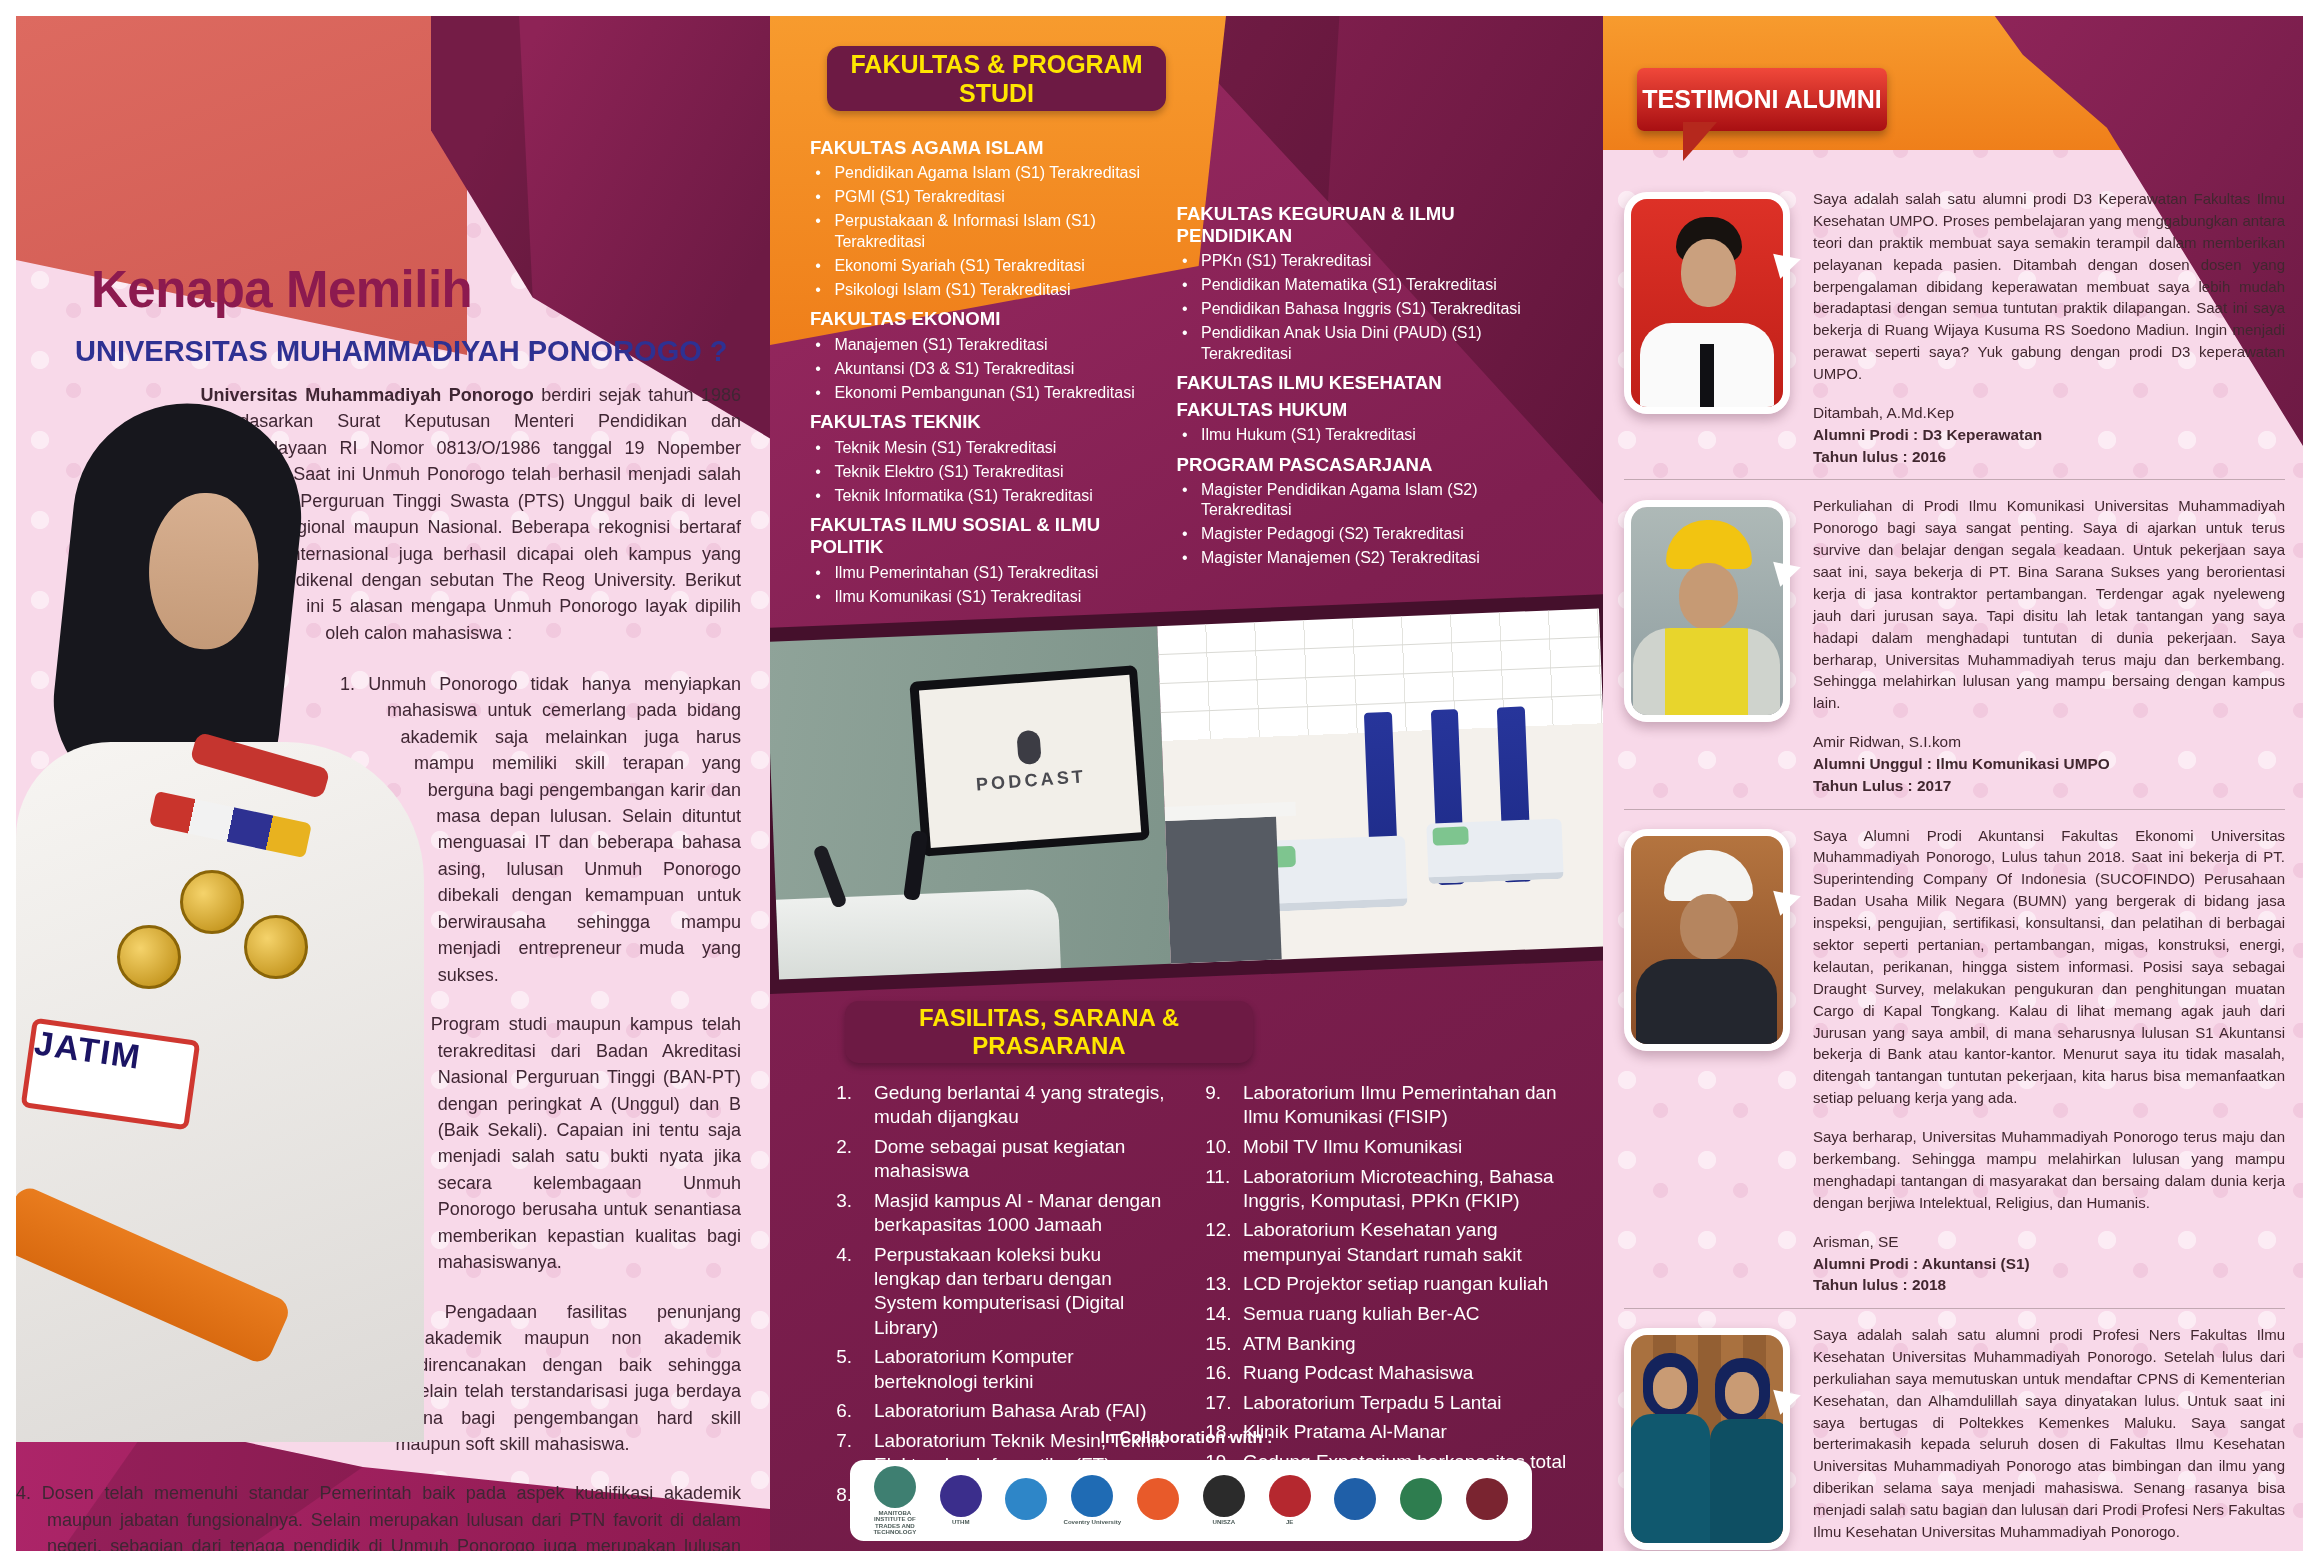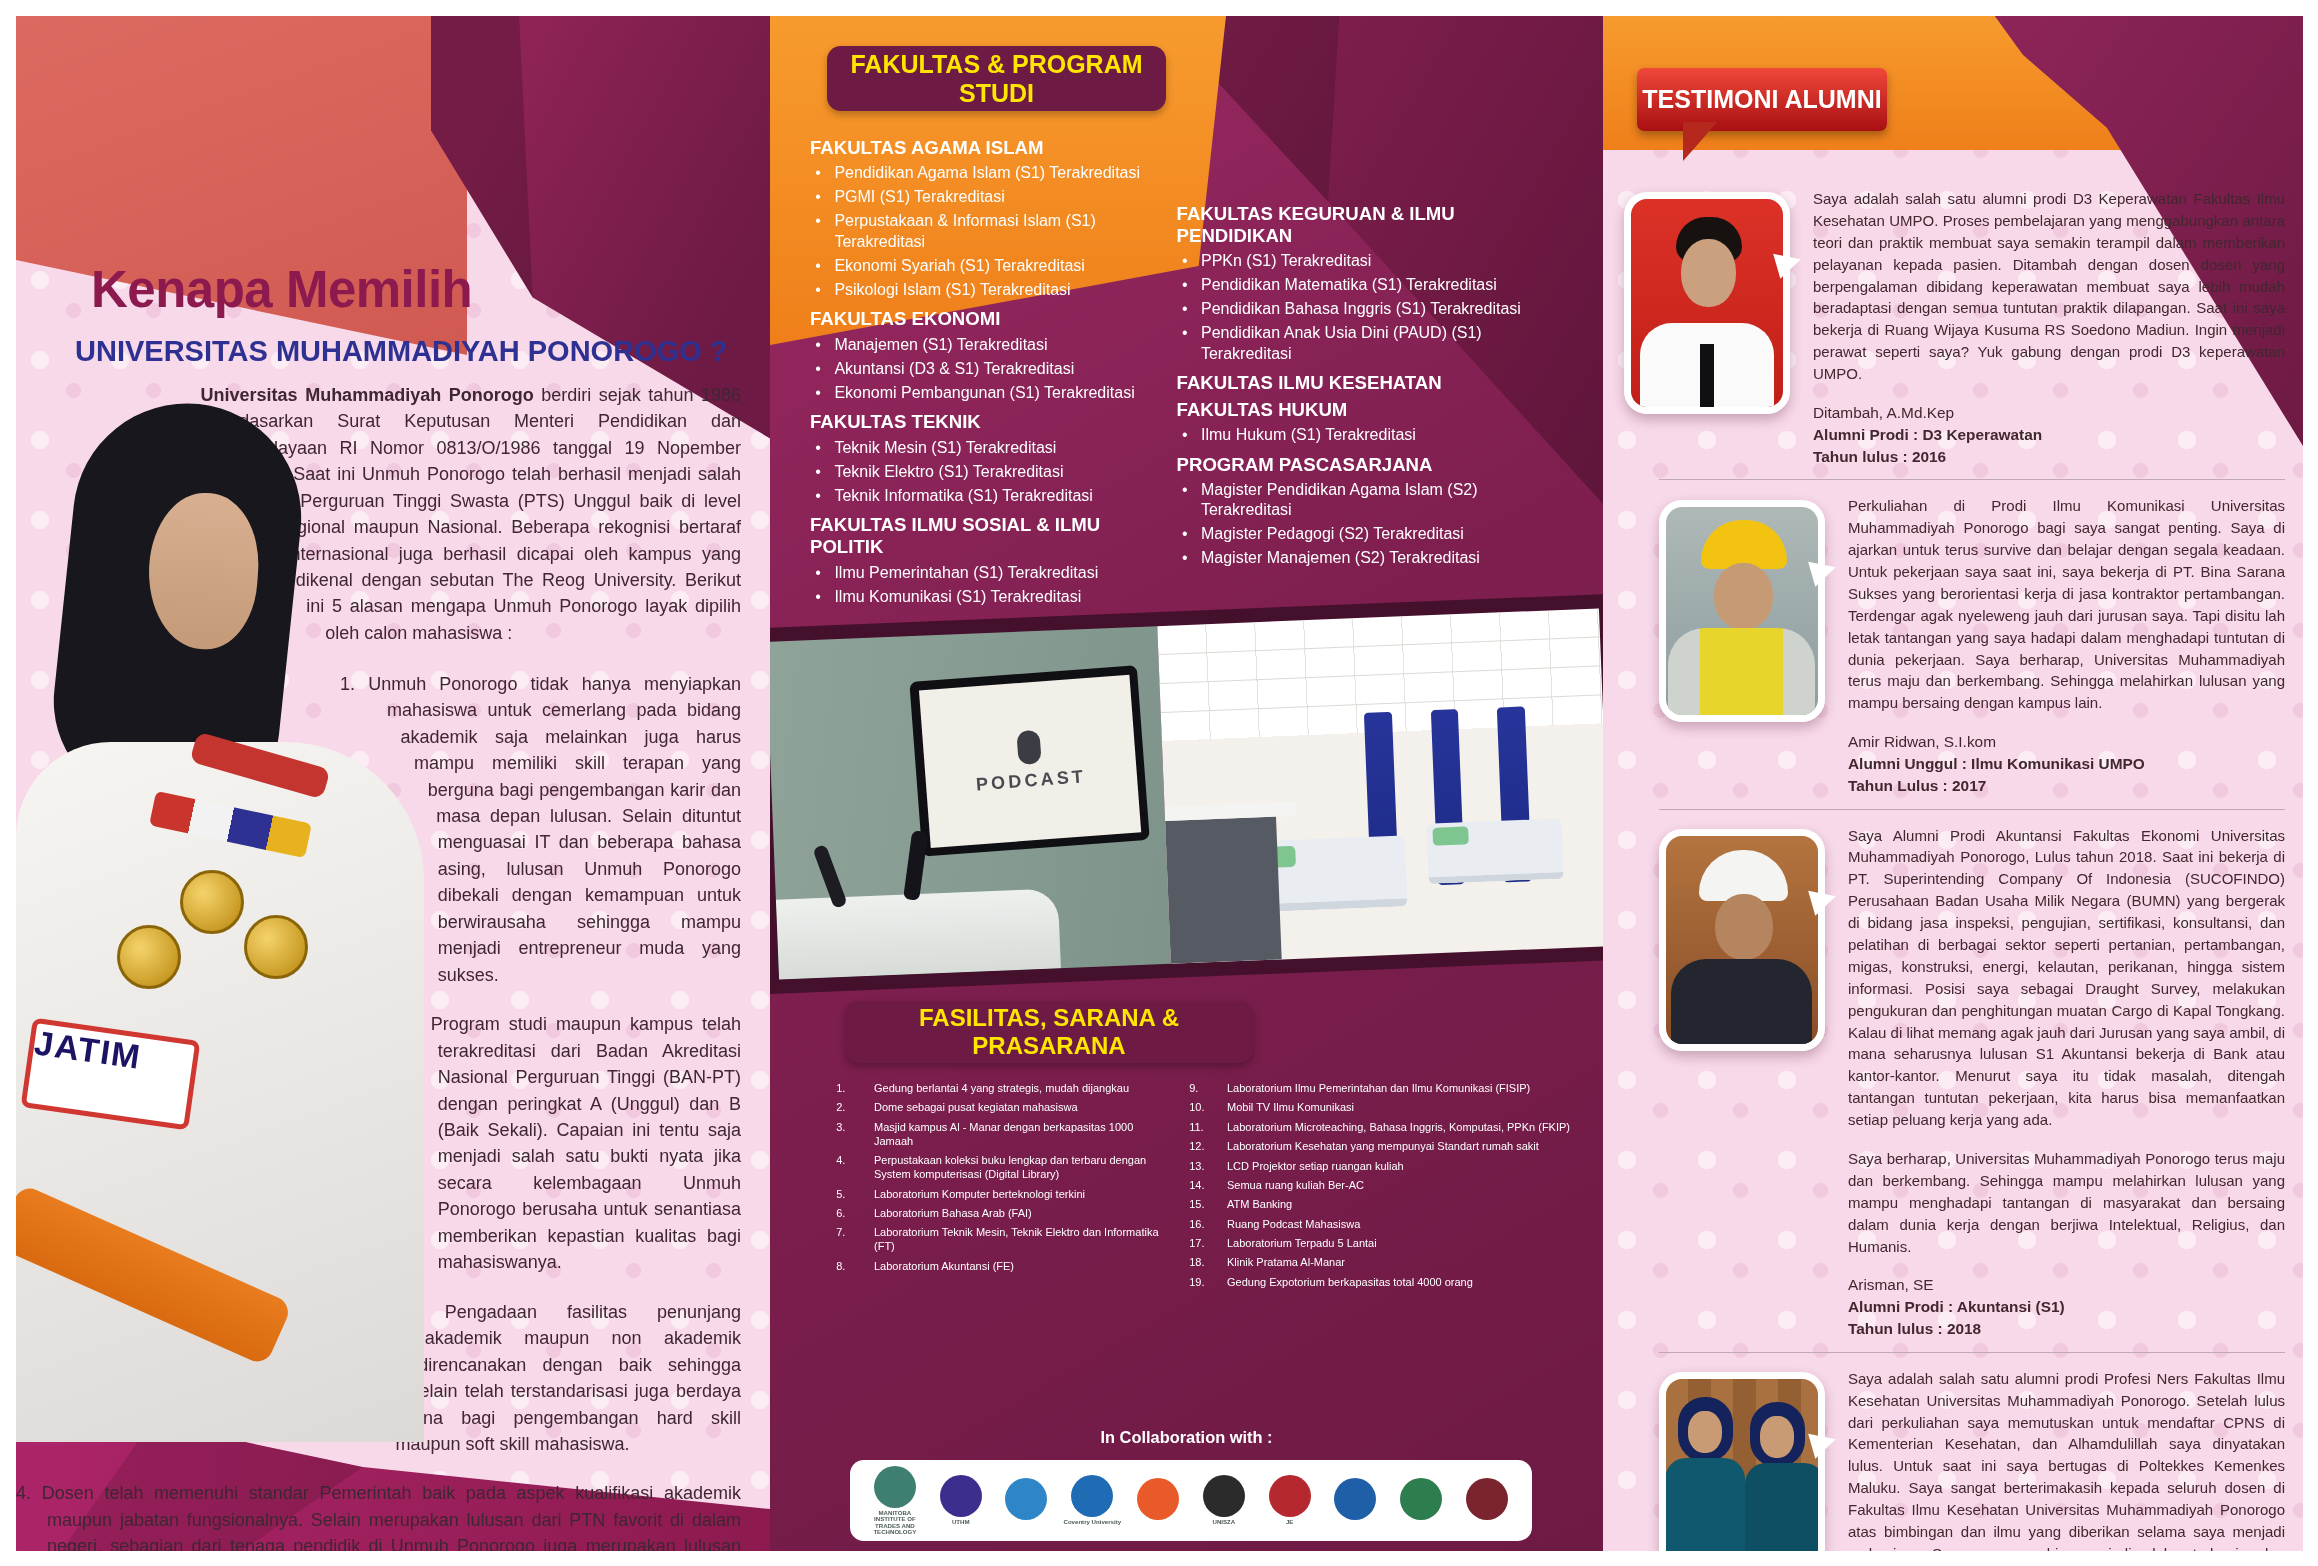--- a/index.html
+++ b/index.html
@@ -65,40 +65,40 @@
   .photo-lab::before{content:"";position:absolute;top:0;left:0;right:0;height:34%;
      background:repeating-linear-gradient(0deg,transparent 0 27.6px,#d9d9d4 27.6px 29px),repeating-linear-gradient(90deg,transparent 0 48px,#e3e3de 48px 49px);}
   .curt{position:absolute;top:95px;width:27.6px;height:175px;background:linear-gradient(#27359b,#1d2a86);border-radius:4.2px;}
   .c1{left:46%;}.c2{left:61%;}.c3{left:76%;}
   .bed{position:absolute;bottom:48px;width:159px;height:63px;background:#e9edf2;border-radius:7.4px;border-bottom:8.5px solid #cfd6de;}
   .b1{left:80px;}.b2{left:249px;bottom:64px;transform:scale(.85);}
   .pillow{position:absolute;top:5.3px;left:7.4px;width:42px;height:21px;background:#7ec58f;border-radius:5.3px;}
   .desk{position:absolute;bottom:0;left:0;width:111px;height:143px;background:#565b63;}
   .desk::before{content:"";position:absolute;top:-13.8px;left:0;width:118%;height:13.8px;background:#f4f4f2;}
   .fas-title{position:absolute;top:985px;left:75px;width:408px;height:62px;font-size:24px;}
-  .fas-wrap{position:absolute;top:1065px;left:63px;width:743px;display:flex;gap:14px;z-index:3;color:#fff;font-size:11px;line-height:1.28;}
+  .fas-wrap{position:absolute;top:1065px;left:63px;width:743px;display:flex;gap:30px;z-index:3;color:#fff;font-size:19px;line-height:1.28;}
   .fac{list-style:none;margin:0;padding:0;}
   .fac li{position:relative;padding-left:41px;margin-bottom:5.3px;counter-increment:fc;}
   .fac li::before{content:counter(fc) ".";position:absolute;left:3.2px;}
   .fac-left{counter-reset:fc 0;flex:0 0 339px;}
   .fac-right{counter-reset:fc 8;flex:1;}
   .collab{position:absolute;top:1412px;left:0;width:100%;text-align:center;color:#fff;font-weight:700;font-size:16.4px;z-index:3;}
   .logo-bar{position:absolute;top:1444px;left:80px;width:682px;height:81px;background:#fff;border-radius:13.8px;z-index:3;display:flex;align-items:center;justify-content:space-evenly;padding:0 10.6px;box-sizing:border-box;}
   .logo{display:flex;flex-direction:column;align-items:center;width:63px;text-align:center;}
   .logo-disc{width:42px;height:42px;border-radius:50%;}
   .logo-label{font-size:6.1px;color:#4b5a57;line-height:1.05;margin-top:2.1px;font-weight:700;}
   
   .right-panel{left:1603px;width:700px;}
   .right-orange{position:absolute;top:0;left:0;width:100%;height:134px;background:linear-gradient(#f79b2e,#ef7f1a);}
   .right-facet{position:absolute;top:0;right:0;width:467px;height:430px;background:linear-gradient(125deg,#97275e,#6d1a44);clip-path:polygon(34% 0,100% 0,100% 100%,58% 26%,40% 9%);}
   .testi-title{position:absolute;top:52px;left:34px;width:250px;height:63px;background:linear-gradient(#f0483a,#a80f12);border-radius:7px;color:#fff;font-weight:800;font-size:25px;display:flex;align-items:center;justify-content:center;z-index:4;box-shadow:0 4.2px 8.5px rgba(0,0,0,.3);}
   .testi-title::after{content:"";position:absolute;left:46px;bottom:-30px;border:18px solid transparent;border-top:21px solid #b5281d;border-left:16px solid #b5281d;}
   .testi-list{position:absolute;top:157px;left:21px;right:18px;z-index:3;display:flex;flex-direction:column;}
   .tblock{display:flex;gap:23px;padding:15px 0 11.7px;}
-  .tblock.bordered{border-top:1.1px solid #c2a8b2;margin-left:35px;}
+  .tblock.bordered{border-top:1.1px solid #c2a8b2;}
   .bubble{flex:0 0 166px;height:222px;border:7.4px solid #fff;border-radius:23px;box-shadow:0 5.3px 11.7px rgba(60,10,35,.25);position:relative;box-sizing:border-box;margin-top:4.2px;overflow:visible;}
   .bubble::after{content:"";position:absolute;top:49px;right:-31px;border:13.8px solid transparent;border-left:25.5px solid #ffffff;transform:rotate(-16deg);}
   .scene{position:absolute;inset:0;border-radius:16px;overflow:hidden;}
   .scene i{position:absolute;display:block;}
   .ph1 .scene{background:linear-gradient(#dd3127,#c01f18);}
   .ph1 .hair{top:18px;left:45px;width:66px;height:45px;background:#17120f;border-radius:32px 32px 16px 16px;}
   .ph1 .facep{top:40px;left:50px;width:55px;height:68px;background:#caa07e;border-radius:48%;}
   .ph1 .shirt{bottom:-4.2px;left:8.5px;width:134px;height:88px;background:#fafafa;border-radius:32px 32px 0 0;}
   .ph1 .tie{bottom:-3.2px;left:69px;width:13.8px;height:66px;background:#101014;}
   .ph2 .scene{background:linear-gradient(#aeb9b7,#8e9da0);}

